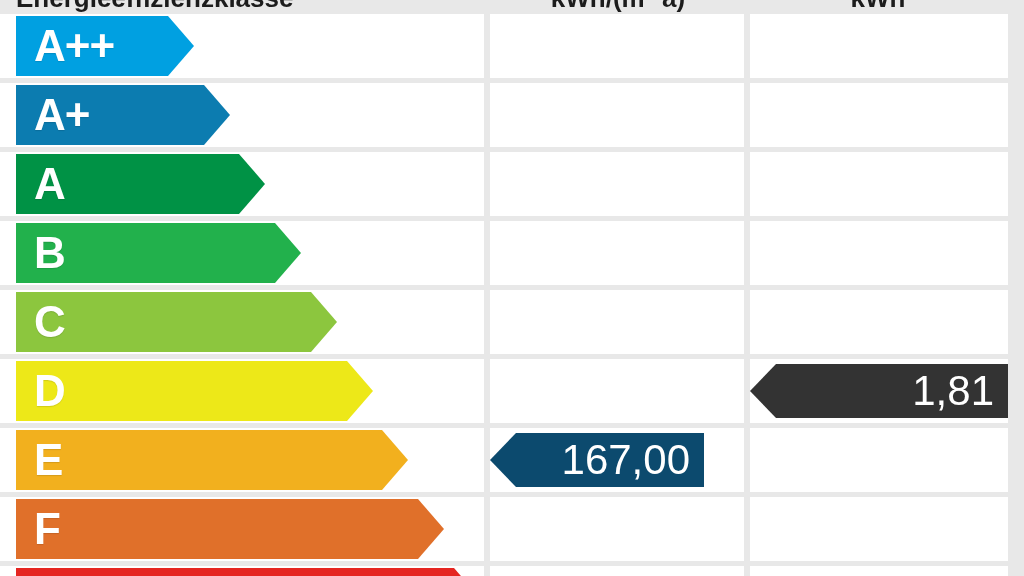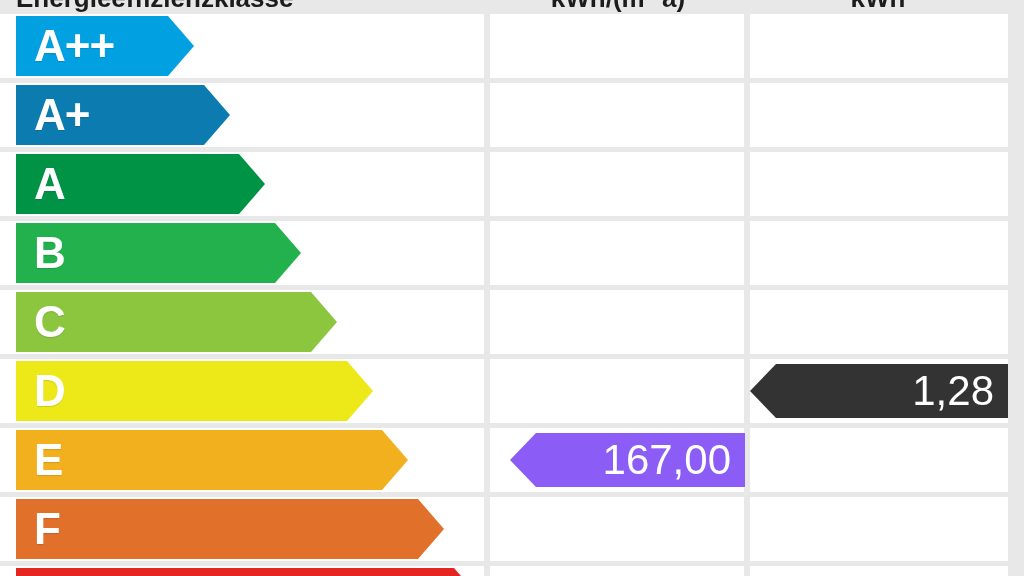--- a/index.html
+++ b/index.html
@@ -166,31 +166,31 @@
         </div>
       </div>
       <div class="row">
         <div class="cell c1"></div>
         <div class="cell c2"></div>
         <div class="cell c3"></div>
         <div class="bar" style="width: 357px; background: rgb(237, 232, 24);">
           <span class="bar-label">D</span>
         </div>
         <div class="badge" style="left: 750px; width: 258px; background: rgb(51, 51, 51);">
-          <span class="badge-text">1,28</span>
+          <span class="badge-text">1,81</span>
         </div>
       </div>
       <div class="row">
         <div class="cell c1"></div>
         <div class="cell c2"></div>
         <div class="cell c3"></div>
         <div class="bar" style="width: 392px; background: rgb(242, 176, 30);">
           <span class="bar-label">E</span>
         </div>
-        <div class="badge" style="left: 510px; width: 235px; background: #8b5cf6;">
+        <div class="badge" style="left: 490px; width: 214px; background: #0c4a6e;">
           <span class="badge-text">167,00</span>
         </div>
       </div>
       <div class="row">
         <div class="cell c1"></div>
         <div class="cell c2"></div>
         <div class="cell c3"></div>
         <div class="bar" style="width: 428px; background: rgb(224, 112, 42);">
           <span class="bar-label">F</span>
         </div>

